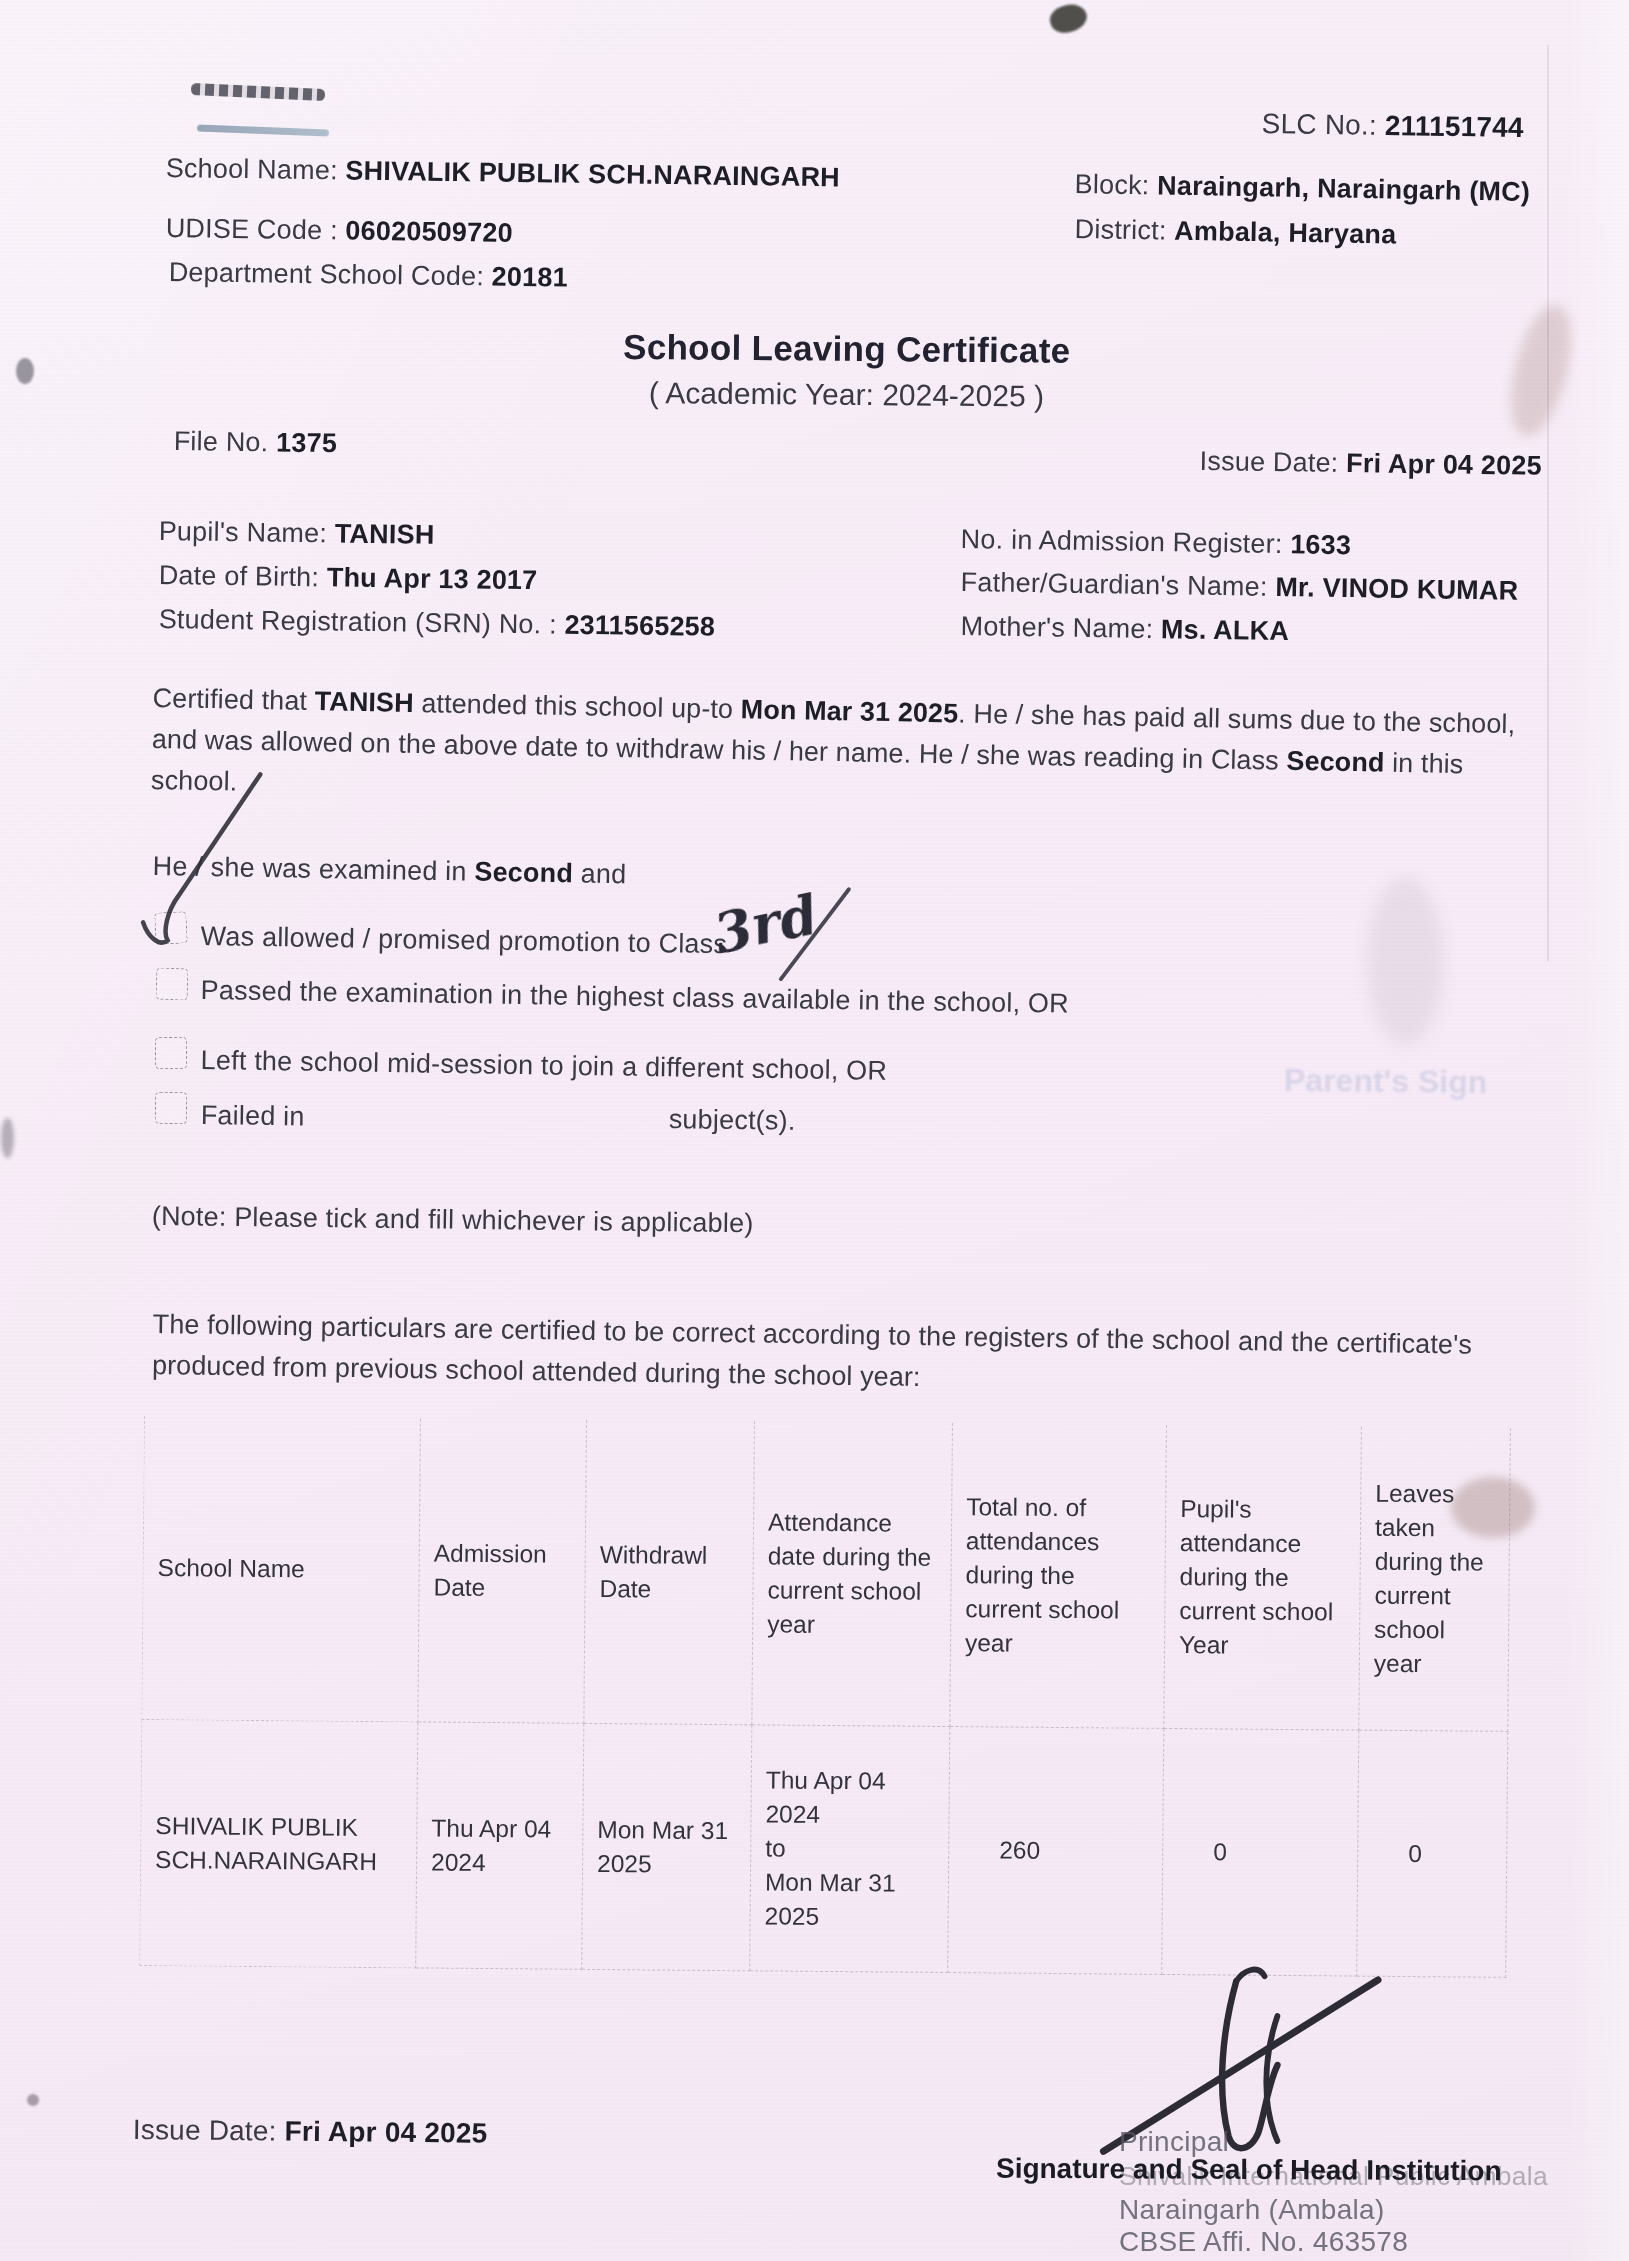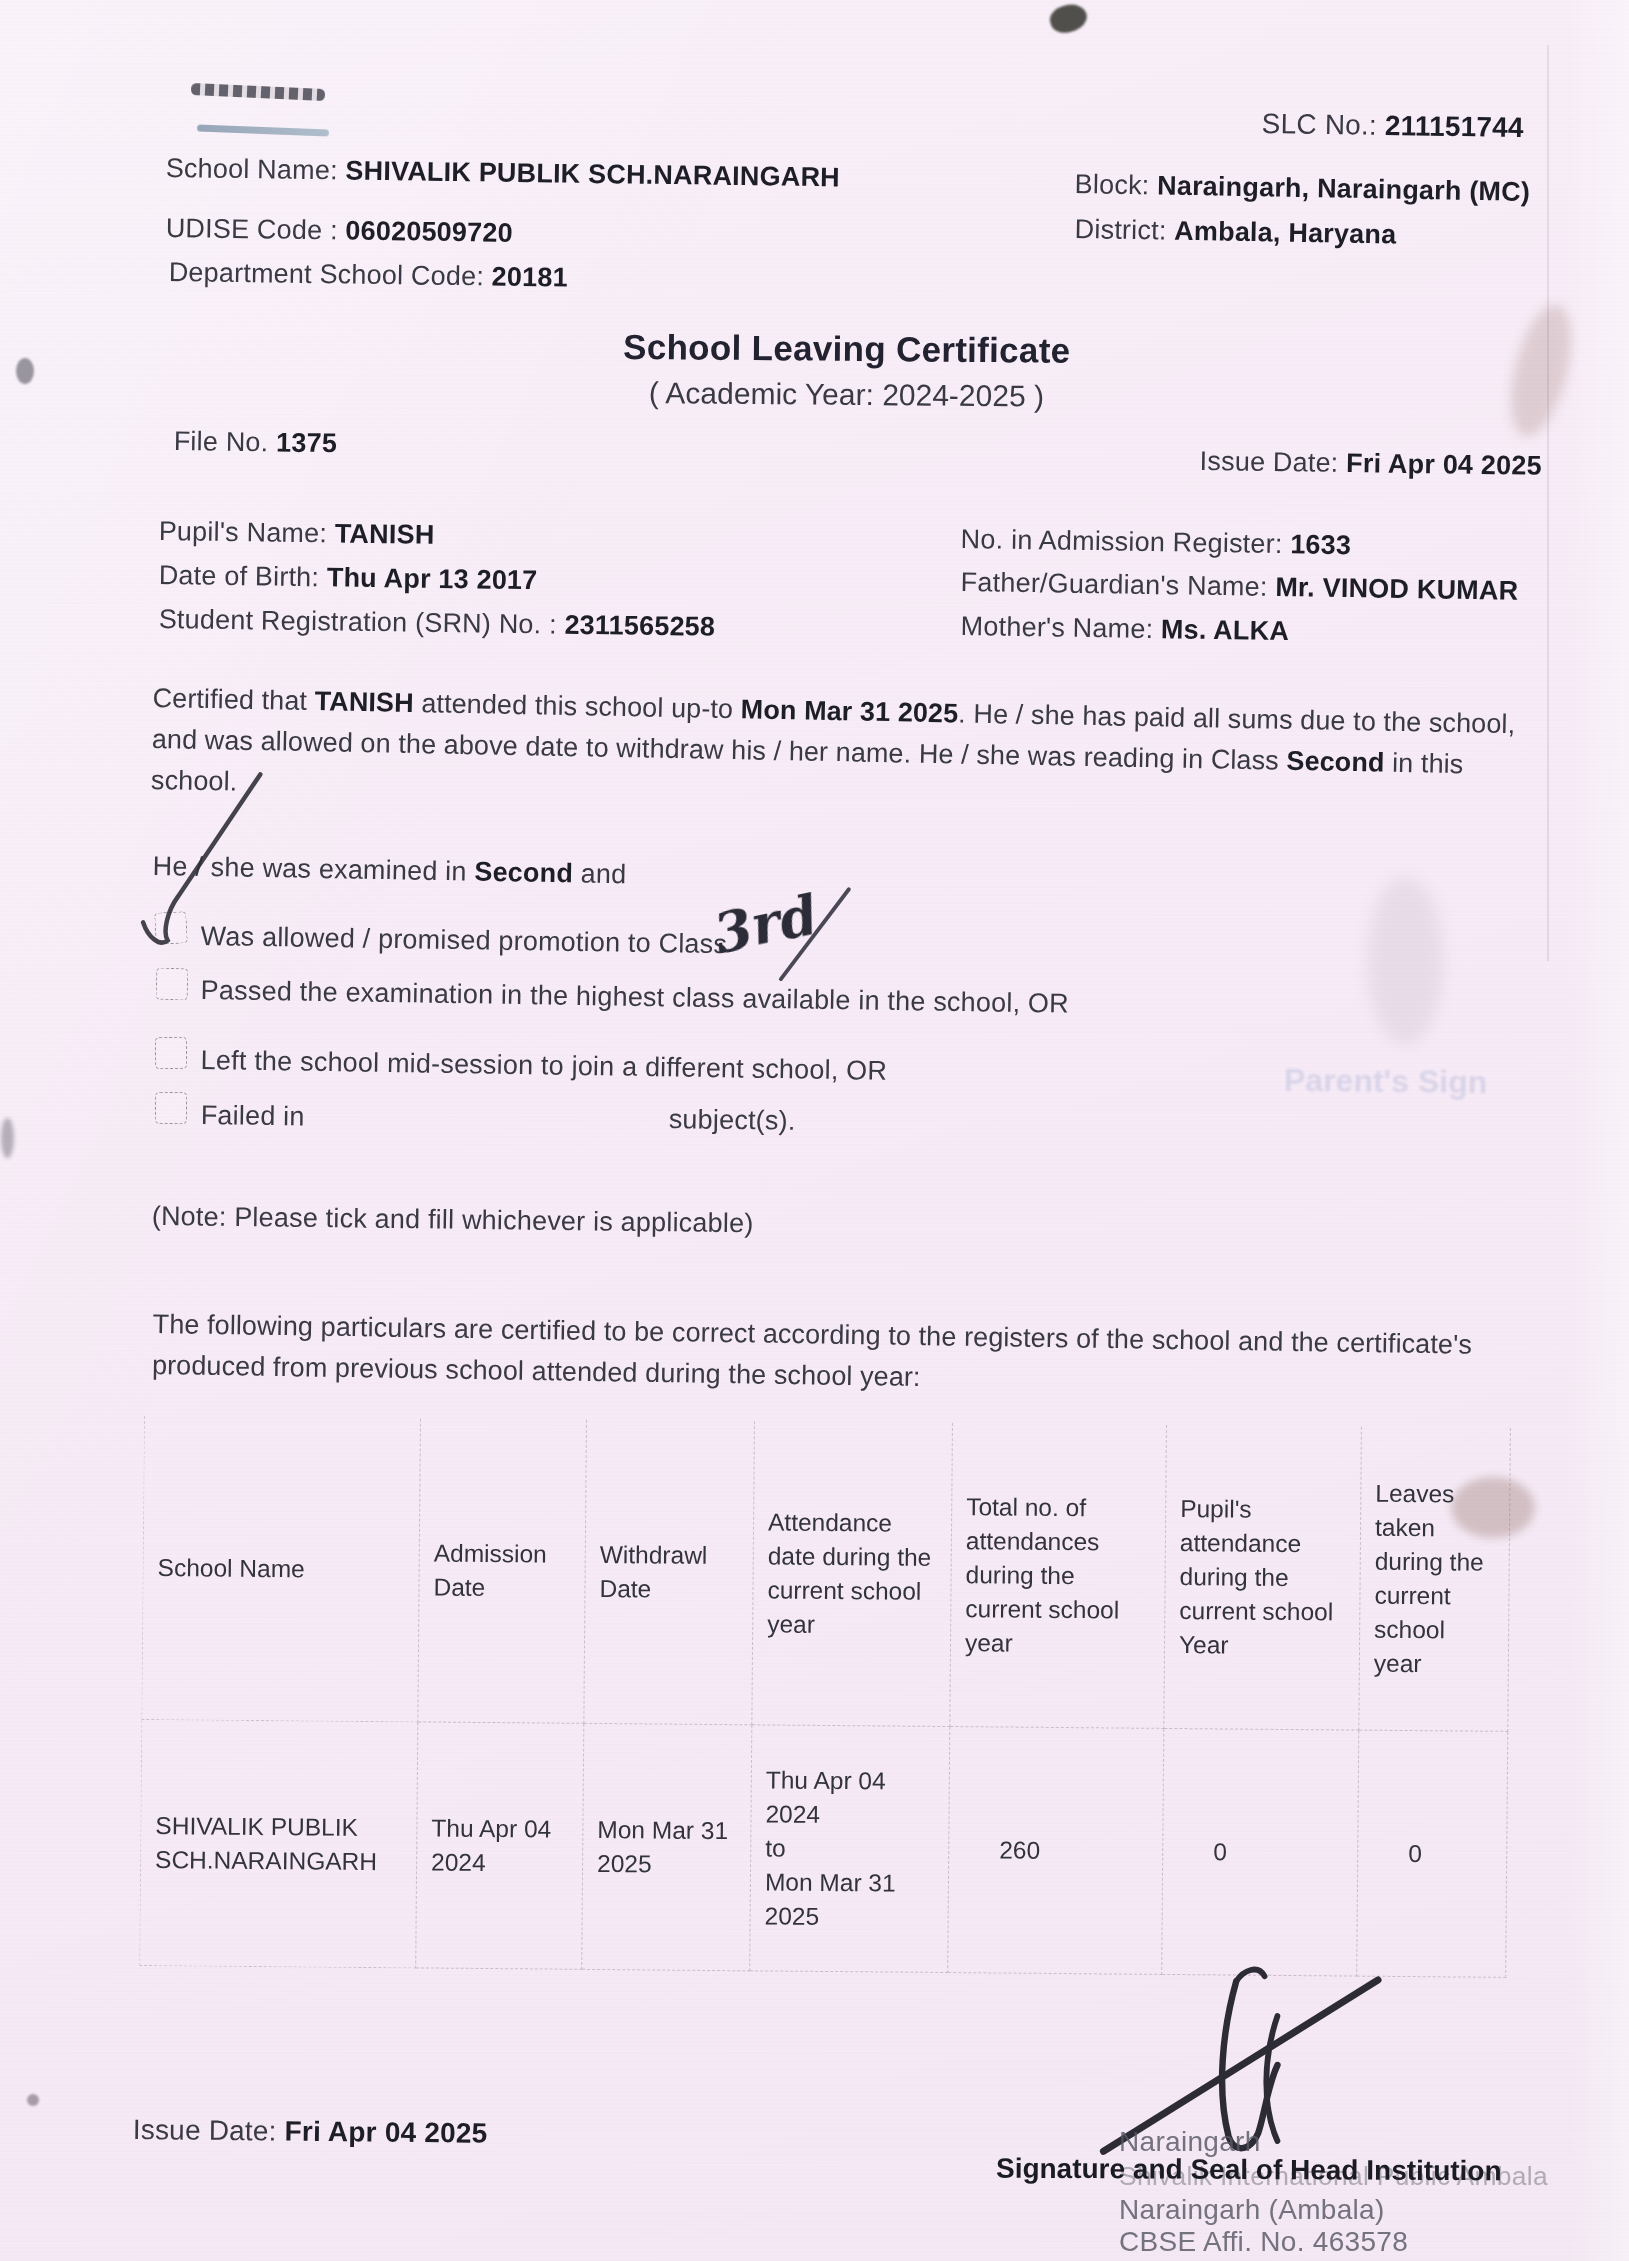--- a/index.html
+++ b/index.html
@@ -197,19 +197,19 @@
 
 <svg class="abs" style="left:1070px;top:1954px;overflow:visible;" width="335" height="213" viewBox="0 0 520 330">
   <g fill="none" stroke="#1d1d26" stroke-linecap="round" opacity="0.92">
     <path d="M258 42 C270 24 292 16 302 34" stroke-width="9"></path>
     <path d="M258 42 C236 120 228 212 246 282 C254 310 280 306 292 278 C302 250 306 206 322 172" stroke-width="10"></path>
     <path d="M322 96 C300 160 298 236 322 290" stroke-width="9"></path>
     <path d="M52 306 L478 40" stroke-width="11"></path>
   </g>
 </svg>
 
-<div class="stamp" style="left:1119px;top:2126px;font-size:28px;">Naraingarh</div>
+<div class="stamp" style="left:1119px;top:2126px;font-size:28px;">Principal</div>
 <div class="stamp" style="left:1119px;top:2161px;color:rgba(95,95,108,.45);filter:blur(0.4px);z-index:1;">Shivalik International Public Ambala</div>
 <div class="stamp" style="left:1119px;top:2194px;font-size:28px;text-align:center;">Naraingarh (Ambala)</div>
 <div class="stamp" style="left:1119px;top:2226px;font-size:28px;">CBSE Affi. No. 463578</div>
 
 <div class="abs" style="left:996px;top:2154px;font-size:28px;font-weight:700;color:#1b1b24;white-space:nowrap;z-index:3;transform:rotate(.3deg);">Signature and Seal of Head Institution</div>
 
 
 </body></html>

